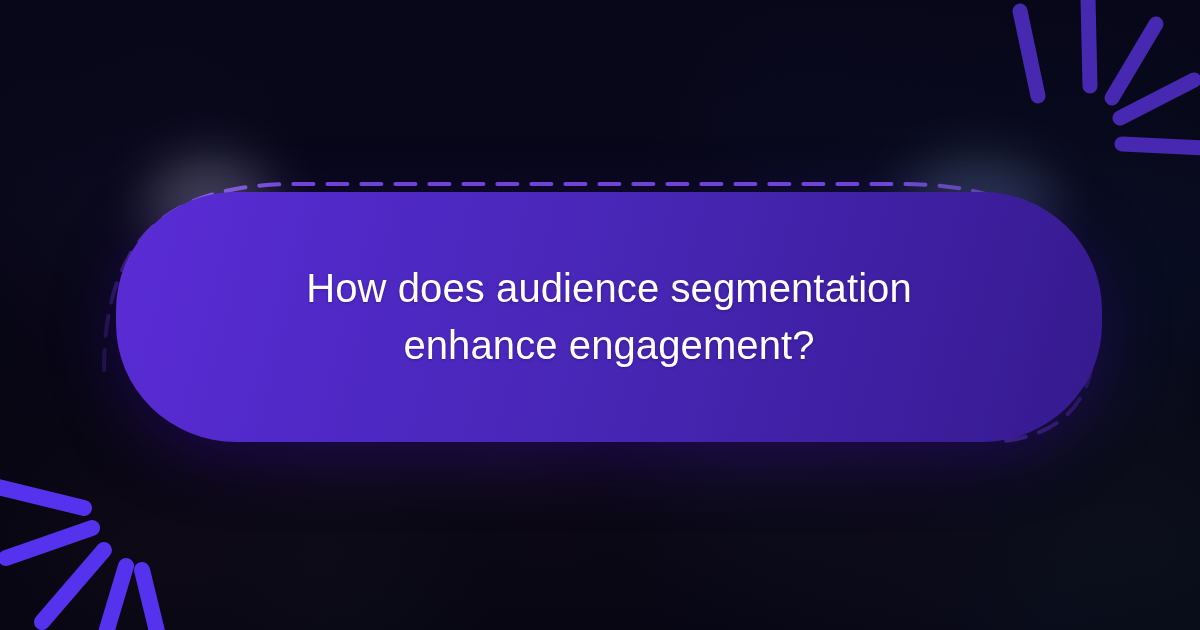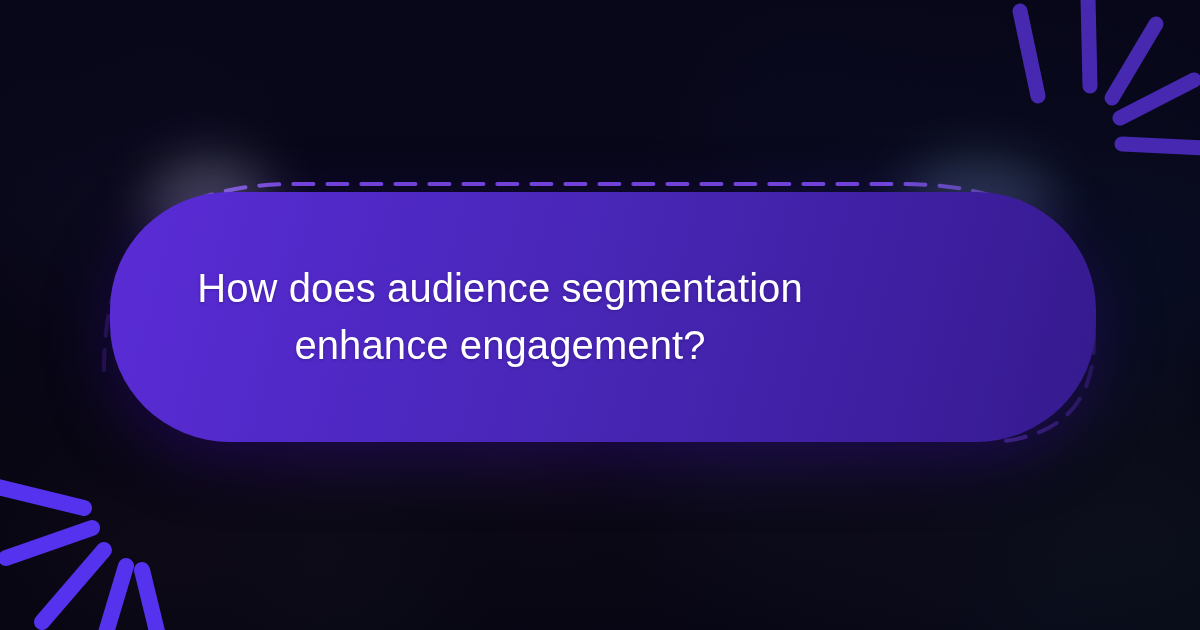--- a/index.html
+++ b/index.html
@@ -84,29 +84,30 @@
     top: 170px;
     width: 1006px;
     height: 276px;
     pointer-events: none;
   }
   .dashed-outline svg { display: block; overflow: visible; }
 
   
   .q-card {
     position: absolute;
-    left: 110px;
+    left: 116px;
     top: 192px;
     width: 986px;
     height: 250px;
     border-radius: 120px / 118px;
     background: linear-gradient(105deg, #5a2cd6 0%, #5129c8 22%, #4726b4 52%, #3f1fa2 76%, #351a8e 100%);
     box-shadow: 0 18px 60px rgba(40,10,110,.55);
     display: flex;
     align-items: center;
+    justify-content: center;
   }
   .q-text {
     color: #ffffff;
     font-size: 40px;
     line-height: 1.42;
     font-weight: 400;
     letter-spacing: .1px;
     text-align: center;
     max-width: 700px;
     padding: 0 40px;

